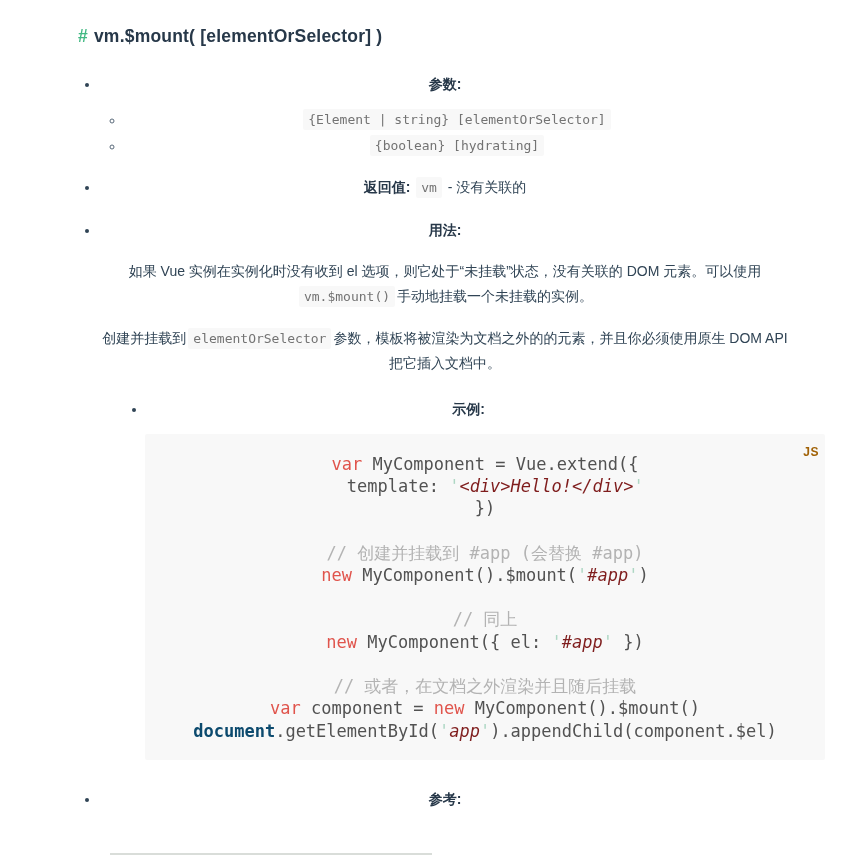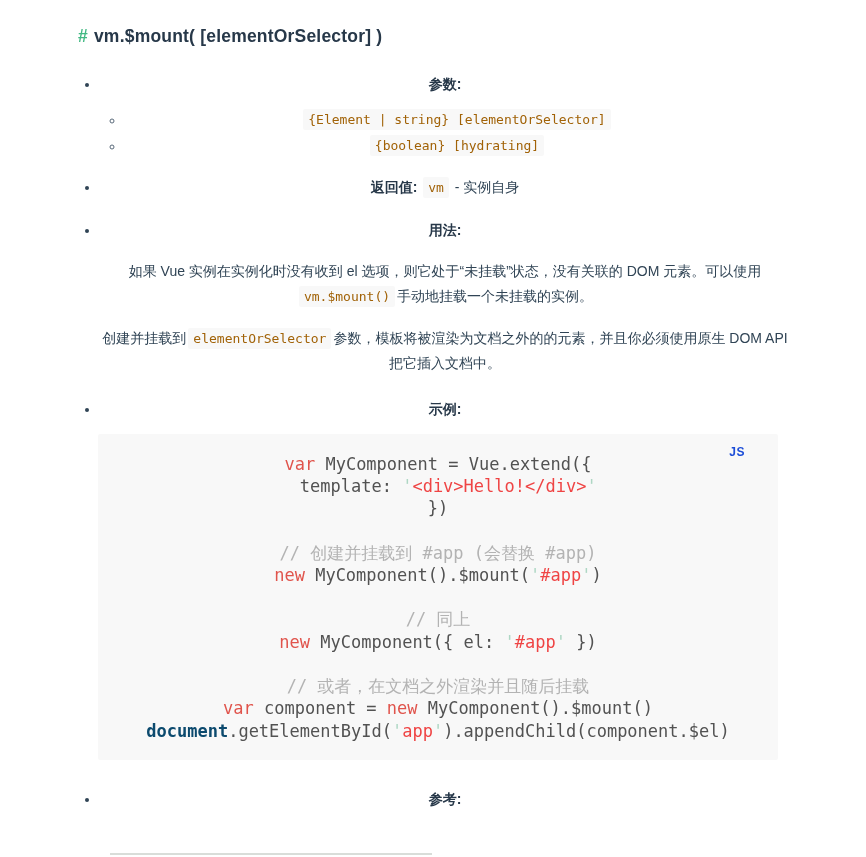--- a/index.html
+++ b/index.html
@@ -45,27 +45,27 @@
     margin-top: 13px;
   }
   ul.sub-list > li { margin-bottom: 3px; }
   ul.sub-list > li::marker { color: #5a6a7a; font-size: 12px; }
   li > strong.item-label {
     font-weight: 700;
     color: #273849;
   }
   li.li-returns { margin-top: 19px; }
   li.li-usage   { margin-top: 20px; }
-  li.li-example { margin-top: 22px; }
+  li.li-example { margin-top: 22px; margin-left: 47px; }
   li.li-refs    { margin-top: 28px; }
   
   code.inline {
     font-family: "DejaVu Sans Mono", "Liberation Mono", monospace;
     font-size: 13px;
-    color: #a16207;
+    color: #737373;
     background: #f8f8f8;
     padding: 3px 5px;
     border-radius: 2px;
     margin: 0 2px;
     white-space: nowrap;
   }
   
   .li-usage p {
     margin-top: 18px;
     color: #304455;
@@ -76,35 +76,35 @@
     position: relative;
     background: #f8f8f8;
     border-radius: 2px;
     margin-top: 14px;
     margin-left: -2px;
     width: 680px;
     padding: 19px 20px 18px 20px;
   }
   .lang-badge {
     position: absolute;
-    top: 9px; right: 33px;
+    top: 9px; right: 6px;
     font-size: 12px;
     font-weight: 600;
-    color: #1d4ed8;
+    color: #a16207;
     letter-spacing: 0.5px;
   }
   .codepre {
     font-family: "DejaVu Sans Mono", "Liberation Mono", monospace;
     font-size: 17px;
     line-height: 22.2px;
     white-space: pre;
   }
   .tk-kw  { color: #e0544c; }
   .tk-pl  { color: #525252; }
-  .tk-str { color: #ef4444; }
+  .tk-str { color: #7f1d1d; font-style: italic; }
   .tk-q   { color: #aed7c4; }
   .tk-com { color: #b3b3b3; }
   .tk-bi  { color: #0c4a6e; font-weight: bold; }
   
   .cut-divider {
     position: absolute;
     left: 110px; top: 853px;
     width: 322px; height: 2px;
     background: #d9ddd9;
   }
@@ -130,21 +130,21 @@
       <strong class="item-label">参数:</strong>
       <ul class="sub-list">
         <li><code class="inline">{Element | string} [elementOrSelector]</code></li>
         <li><code class="inline">{boolean} [hydrating]</code></li>
       </ul>
     </li>
 
     <li class="li-returns">
       <strong class="item-label">返回值:</strong>
       <code class="inline">vm</code>
-      <span>- 实例自身</span>
+      <span>- 没有关联的</span>
     </li>
 
     <li class="li-usage">
       <strong class="item-label">用法:</strong>
       <p><span>如果 Vue 实例在实例化时没有收到 el 选项，则它处于“未挂载”状态，没有关联的 DOM 元素。可以使用</span><code class="inline">vm.$mount()</code><span>手动地挂载一个未挂载的实例。</span></p>
       <p><span>创建并挂载到</span><code class="inline">elementOrSelector</code><span>参数，模板将被渲染为文档之外的的元素，并且你必须使用原生 DOM API 把它插入文档中。</span></p>
     </li>
 
     <li class="li-example">
       <strong class="item-label">示例:</strong>

